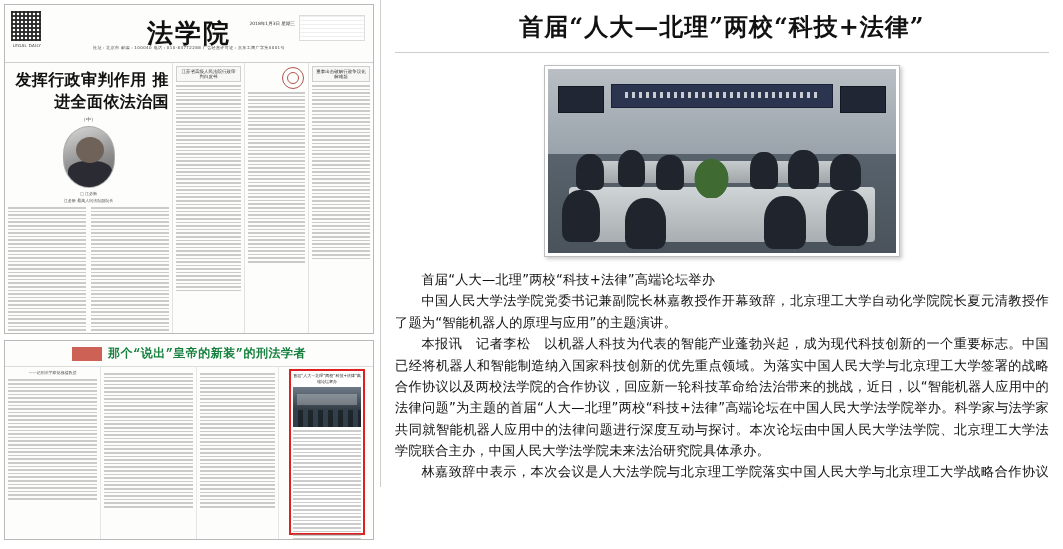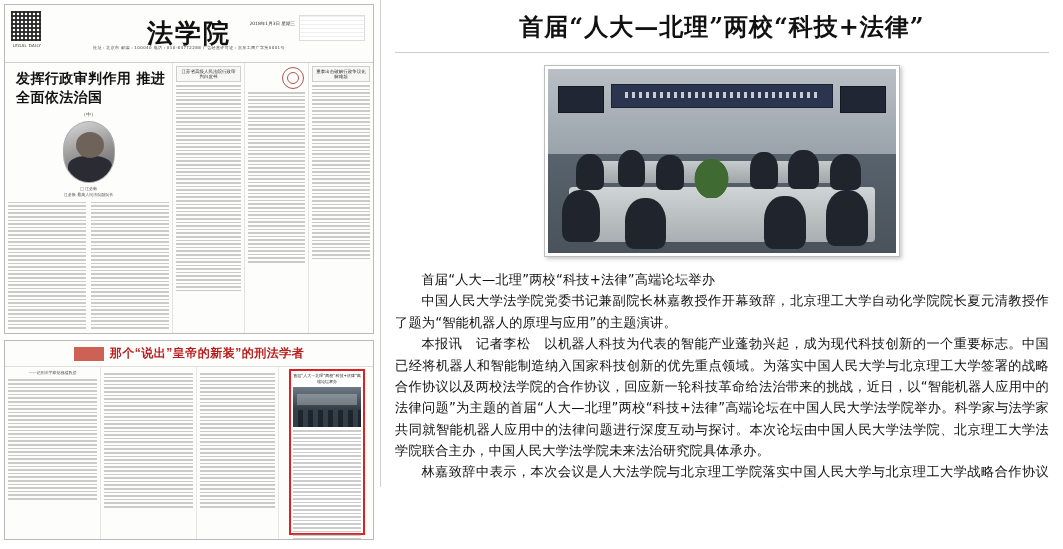--- a/index.html
+++ b/index.html
@@ -114,26 +114,26 @@
     position: relative;
   }
   .np-col:last-child { border-right: none; }
   .np-col-a { width: 168px; }
   .np-col-b { width: 72px; }
   .np-col-c { width: 64px; }
   .np-col-d { width: 64px; }
 
   .headline {
     font-family: "DejaVu Serif", "Liberation Serif", serif;
-    font-size: 14px;
+    font-size: 16px;
     font-weight: bold;
     color: #111;
     line-height: 1.35;
-    text-align: left;
-    margin: 3px 0 4px 8px;
+    text-align: right;
+    margin: 3px 0 4px 0;
     letter-spacing: .4px;
   }
   .sub-headline {
     font-size: 5px;
     color: #444;
     text-align: center;
     margin-bottom: 3px;
   }
   .portrait-wrap {
     display: flex;
@@ -220,24 +220,24 @@
     height: 26px;
     border-bottom: 1px solid #ddd;
     position: relative;
   }
   .np2-badge {
     width: 30px; height: 14px;
     background: #c0392b;
     opacity: .8;
   }
   .np2-title {
-    font-family: Liberation Sans, sans-serif;
+    font-family: Liberation Mono, monospace;
     font-size: 12px;
     font-weight: bold;
-    color: #b91c1c;
+    color: #15803d;
     letter-spacing: .5px;
   }
   .np2-body { display: flex; height: 172px; }
   .np2-col { border-right: 1px solid #e6e6e6; padding: 3px; overflow: hidden; }
   .np2-col:last-child { border-right: none; }
 
   
   .redbox {
     position: absolute;
     right: 8px;

